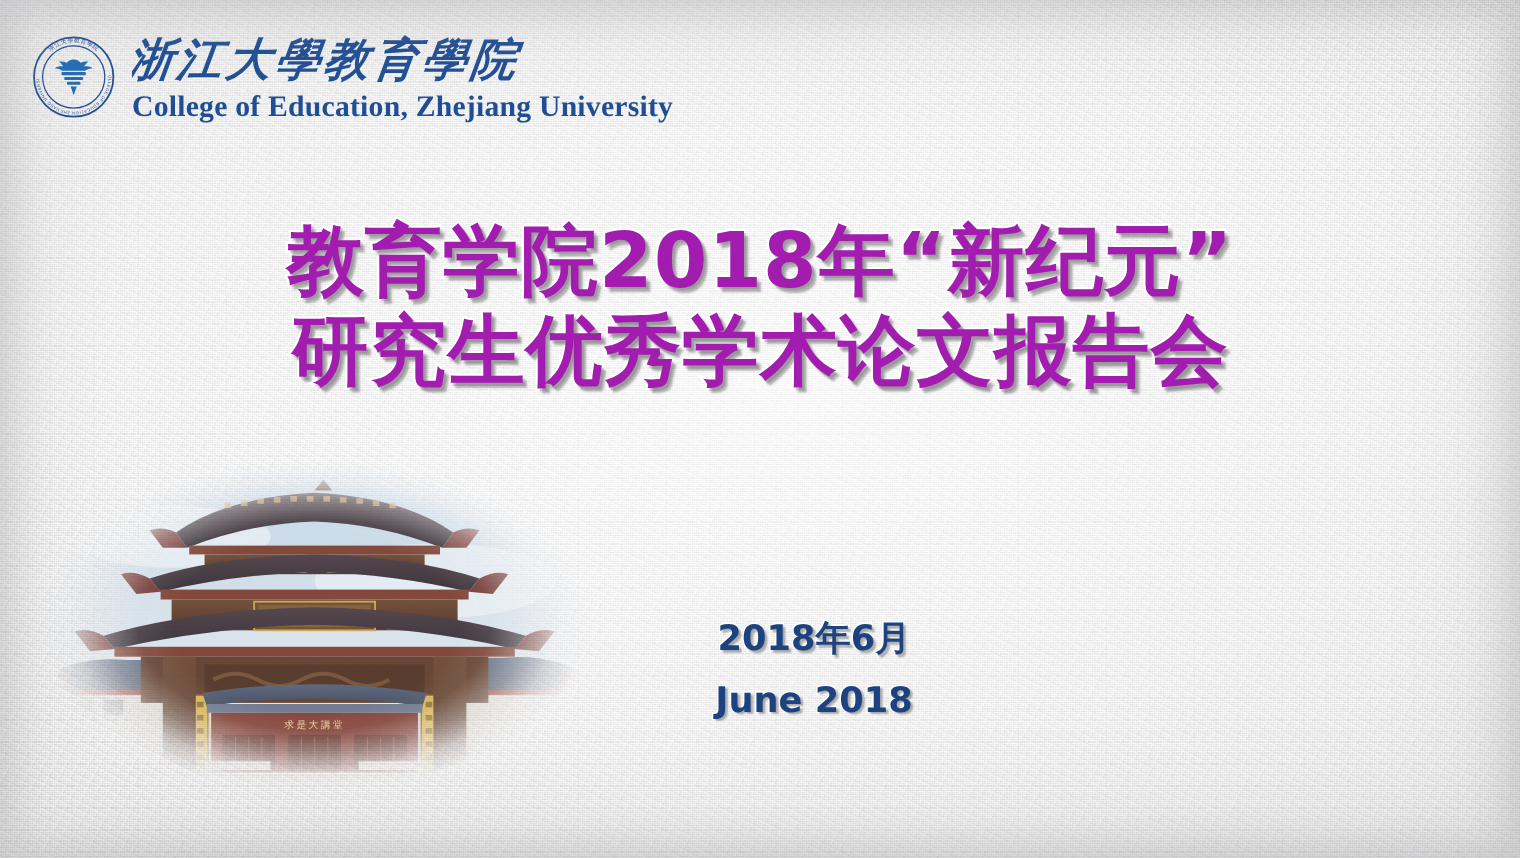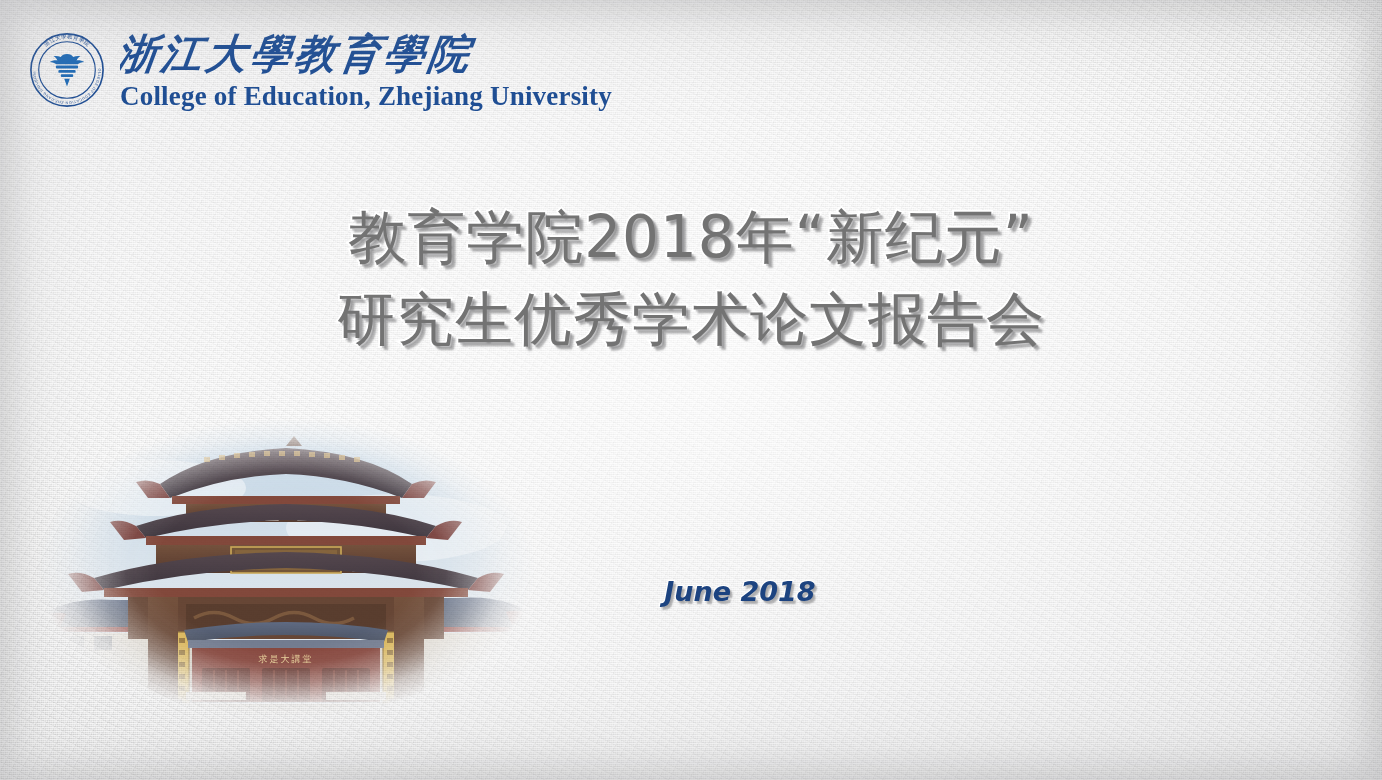--- a/index.html
+++ b/index.html
@@ -150,25 +150,25 @@
   #headline {
     position: absolute;
     left: 0;
     right: 0;
     top: 196px;
     text-align: center;
     pointer-events: none;
   }
   .title-line {
     font-family: "DejaVu Sans", "Liberation Sans", sans-serif;
-    font-weight: normal;
-    font-size: 58px;
+    font-weight: bold;
+    font-size: 70px;
     line-height: 82px;
     letter-spacing: 1px;
-    color: #737373;
+    color: #a21caf;
     -webkit-text-stroke: 3.6px #ffffff;
     paint-order: stroke fill;
     text-shadow:
       4px 4px 2px rgba(110,110,112,0.52),
       2px 2px 1px rgba(130,130,132,0.40);
     white-space: nowrap;
   }
 
   
   #dateblock {
@@ -188,31 +188,30 @@
     -webkit-text-stroke: 2.4px #ffffff;
     paint-order: stroke fill;
     text-shadow:
       2.5px 2.5px 1.5px rgba(115,115,117,0.50),
       1px 1px 1px rgba(135,135,137,0.35);
     white-space: nowrap;
   }
   .date-en {
     font-family: "DejaVu Sans", "Liberation Sans", sans-serif;
     font-weight: bold;
-    font-size: 27px;
+    font-size: 32px;
     line-height: 40px;
     margin-top: 14px;
     color: #1c4380;
     -webkit-text-stroke: 2.2px #ffffff;
     paint-order: stroke fill;
     text-shadow:
       2.5px 2.5px 1.5px rgba(115,115,117,0.50),
       1px 1px 1px rgba(135,135,137,0.35);
     white-space: nowrap;
-    font-style: italic;
   }
 </style>
 </head>
 <body>
 
 <div id="slide">
 
   <div class="bg-base"></div>
   <div class="bg-weave"></div>
   <div class="bg-speckle"></div>
@@ -416,17 +415,18 @@
       </svg>
     </div>
   </div>
 
   <div id="headline">
     <div class="title-line">教育学院2018年“新纪元”</div>
     <div class="title-line">研究生优秀学术论文报告会</div>
   </div>
 
   <div id="dateblock">
+    <div class="date-cn">2018年6月</div>
     <div class="date-en">June 2018</div>
   </div>
 
   <div class="bg-vignette"></div>
 </div>
 
 </body></html>

